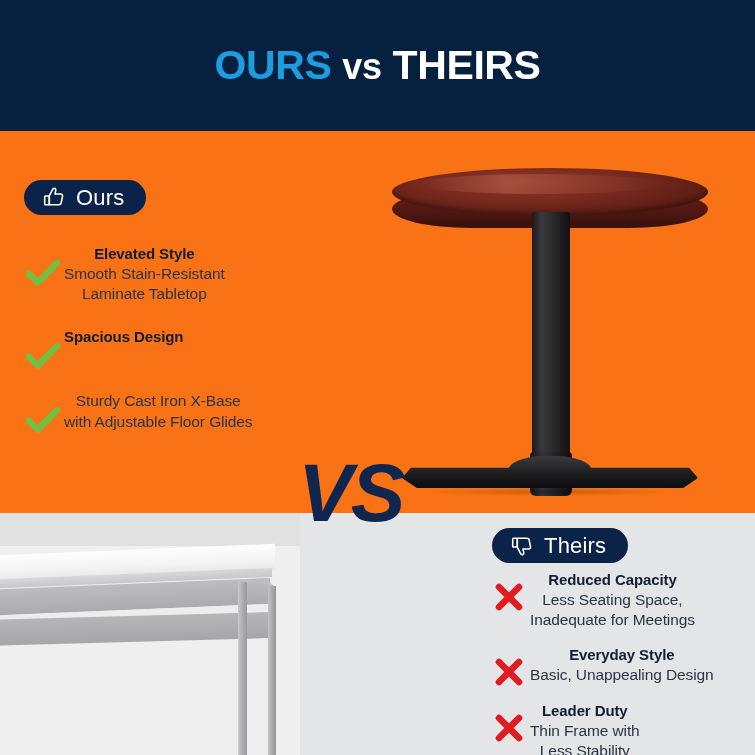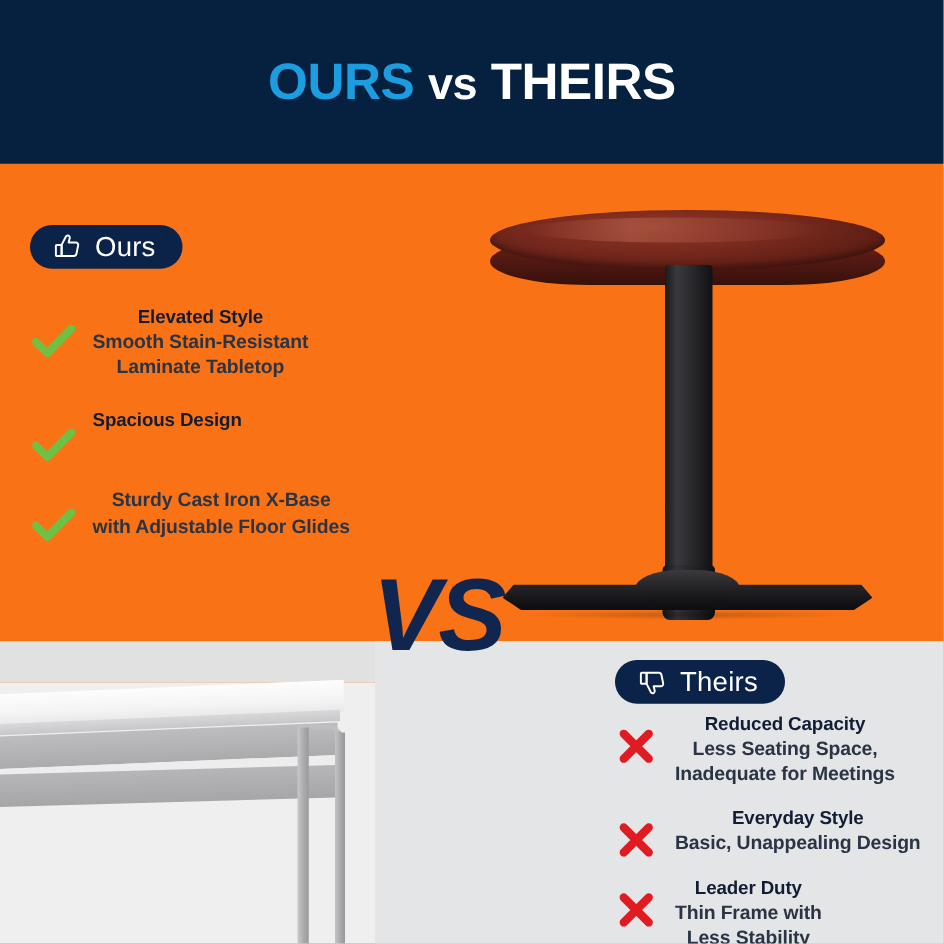--- a/index.html
+++ b/index.html
@@ -149,35 +149,35 @@
     color:#FFFFFF; font-size:22px; font-weight:400; letter-spacing:.2px;
     white-space:nowrap;
   }
   .badge svg { display:block; }
 
   
   .list { position:absolute; }
   .list-ours   { left:22px;  top:244px; width:300px; }
   .list-theirs { left:488px; top:570px; width:268px; }
 
-  .feat { position:relative; display:flex; align-items:flex-start; gap:10px; }
+  .feat { position:relative; display:flex; align-items:flex-start; }
   .feat-ours   { margin-bottom:22px; }
   .feat-theirs { margin-bottom:14px; }
 
   .mark-wrap { width:42px; flex:0 0 42px; display:flex; justify-content:center; }
   .mark-ours   { padding-top:16px; }
   .mark-theirs { padding-top:12px; }
 
   .feat-text { padding-top:0px; }
   .feat-title {
     font-size:15px; font-weight:bold; color:#111C35;
     letter-spacing:-0.1px; line-height:1.32; white-space:nowrap;
   }
   .feat-desc {
-    font-size:15.5px; color:#2A3445; font-weight:700;
+    font-size:15.5px; color:#2A3445; font-weight:400;
     line-height:1.33; letter-spacing:-0.1px; white-space:pre-line;
   }
 </style>
 </head>
 <body>
 
 <div id="stage">
 
   <div class="band-gray-dark"></div>
   <div class="band-gray-light"></div>

